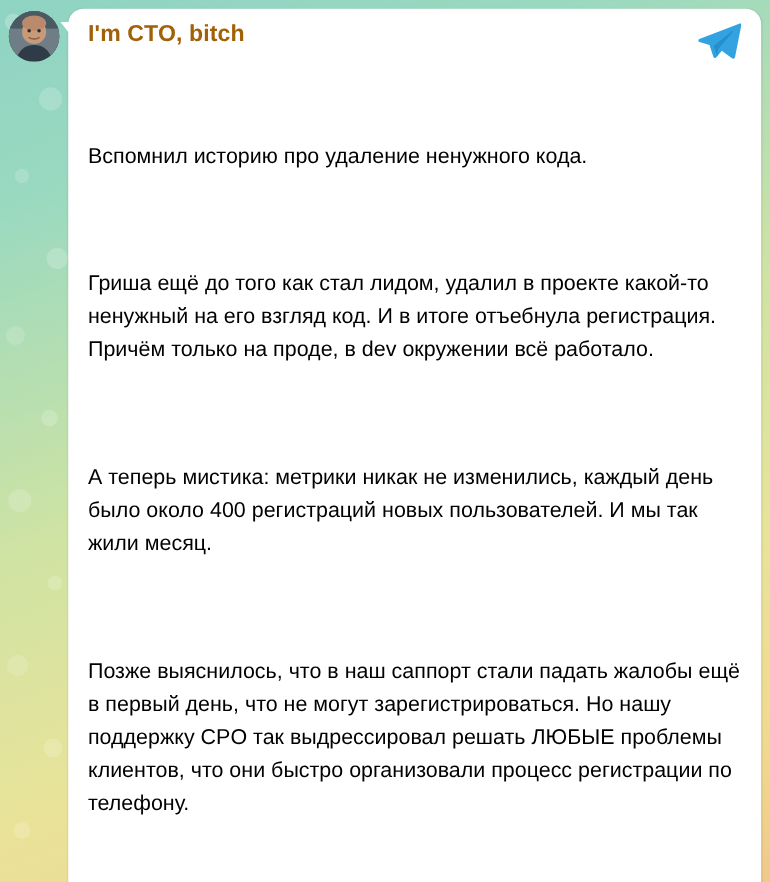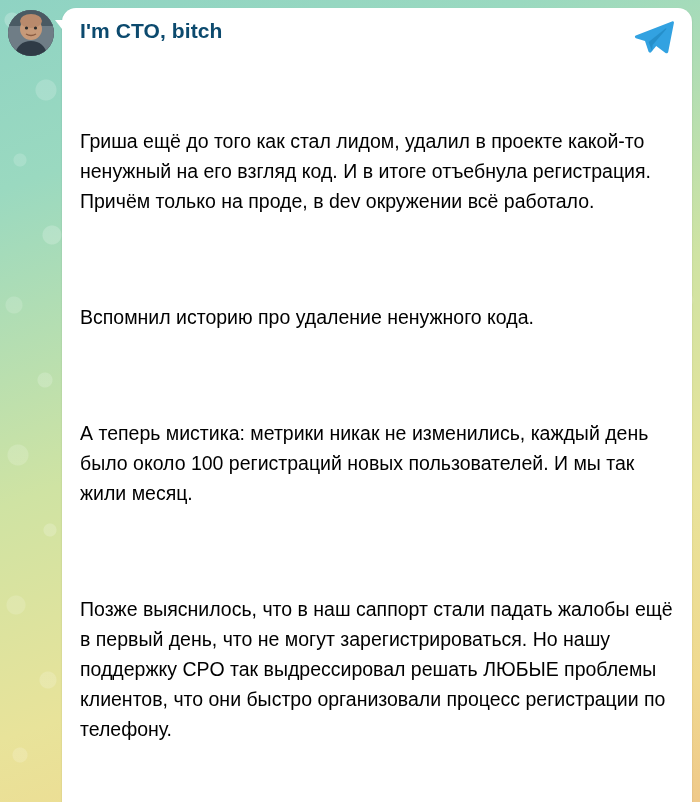--- a/index.html
+++ b/index.html
@@ -83,21 +83,21 @@
     clip-path: polygon(100% 0, 100% 100%, 0 0);
   }
 
   .bubble-header {
     display: flex;
     align-items: flex-start;
     justify-content: space-between;
     margin-bottom: 6px;
   }
   .channel-name {
-    color: #0c4a6e;
+    color: #a16207;
     font-size: 21px;
     font-weight: bold;
     line-height: 26px;
     letter-spacing: 0.1px;
   }
   .tg-logo {
     flex: 0 0 auto;
     margin-top: 2px;
     margin-right: 2px;
   }
@@ -136,21 +136,21 @@
       <div class="channel-name">I'm CTO, bitch</div>
       <span class="tg-logo">
         <svg width="40" height="36" viewBox="0 0 40 36" aria-hidden="true">
           <path d="M38.6 1.3 1.8 15.4c-1.3.5-1.2 2.4.1 2.8l9.1 2.8 3.5 10.6c.4 1.2 2 1.5 2.8.5l4.9-6 9.3 6.9c1 .7 2.4.2 2.7-1L39.9 2.9c.3-1.2-.9-2.1-1.3-1.6z" fill="#32a2e1"></path>
           <path d="M14.6 21.9 31.5 8.4c.5-.4 1.1.3.7.8L18.6 24.9l-.5 6.3-3.5-9.3z" fill="#1b7fb8" opacity="0.55"></path>
         </svg>
       </span>
     </div>
 
     <div class="msg-text">
+      <p>Вспомнил историю про удаление ненужного кода.</p>
       <p>Гриша ещё до того как стал лидом, удалил в проекте какой-то ненужный на его взгляд код. И в итоге отъебнула регистрация. Причём только на проде, в dev окружении всё работало.</p>
-      <p>Вспомнил историю про удаление ненужного кода.</p>
-      <p>А теперь мистика: метрики никак не изменились, каждый день было около 100 регистраций новых пользователей. И мы так жили месяц.</p>
+      <p>А теперь мистика: метрики никак не изменились, каждый день было около 400 регистраций новых пользователей. И мы так жили месяц.</p>
       <p>Позже выяснилось, что в наш саппорт стали падать жалобы ещё в первый день, что не могут зарегистрироваться. Но нашу поддержку CPO так выдрессировал решать ЛЮБЫЕ проблемы клиентов, что они быстро организовали процесс регистрации по телефону.</p>
       
     </div>
 
   </div>
 </div>
 
 </body></html>

